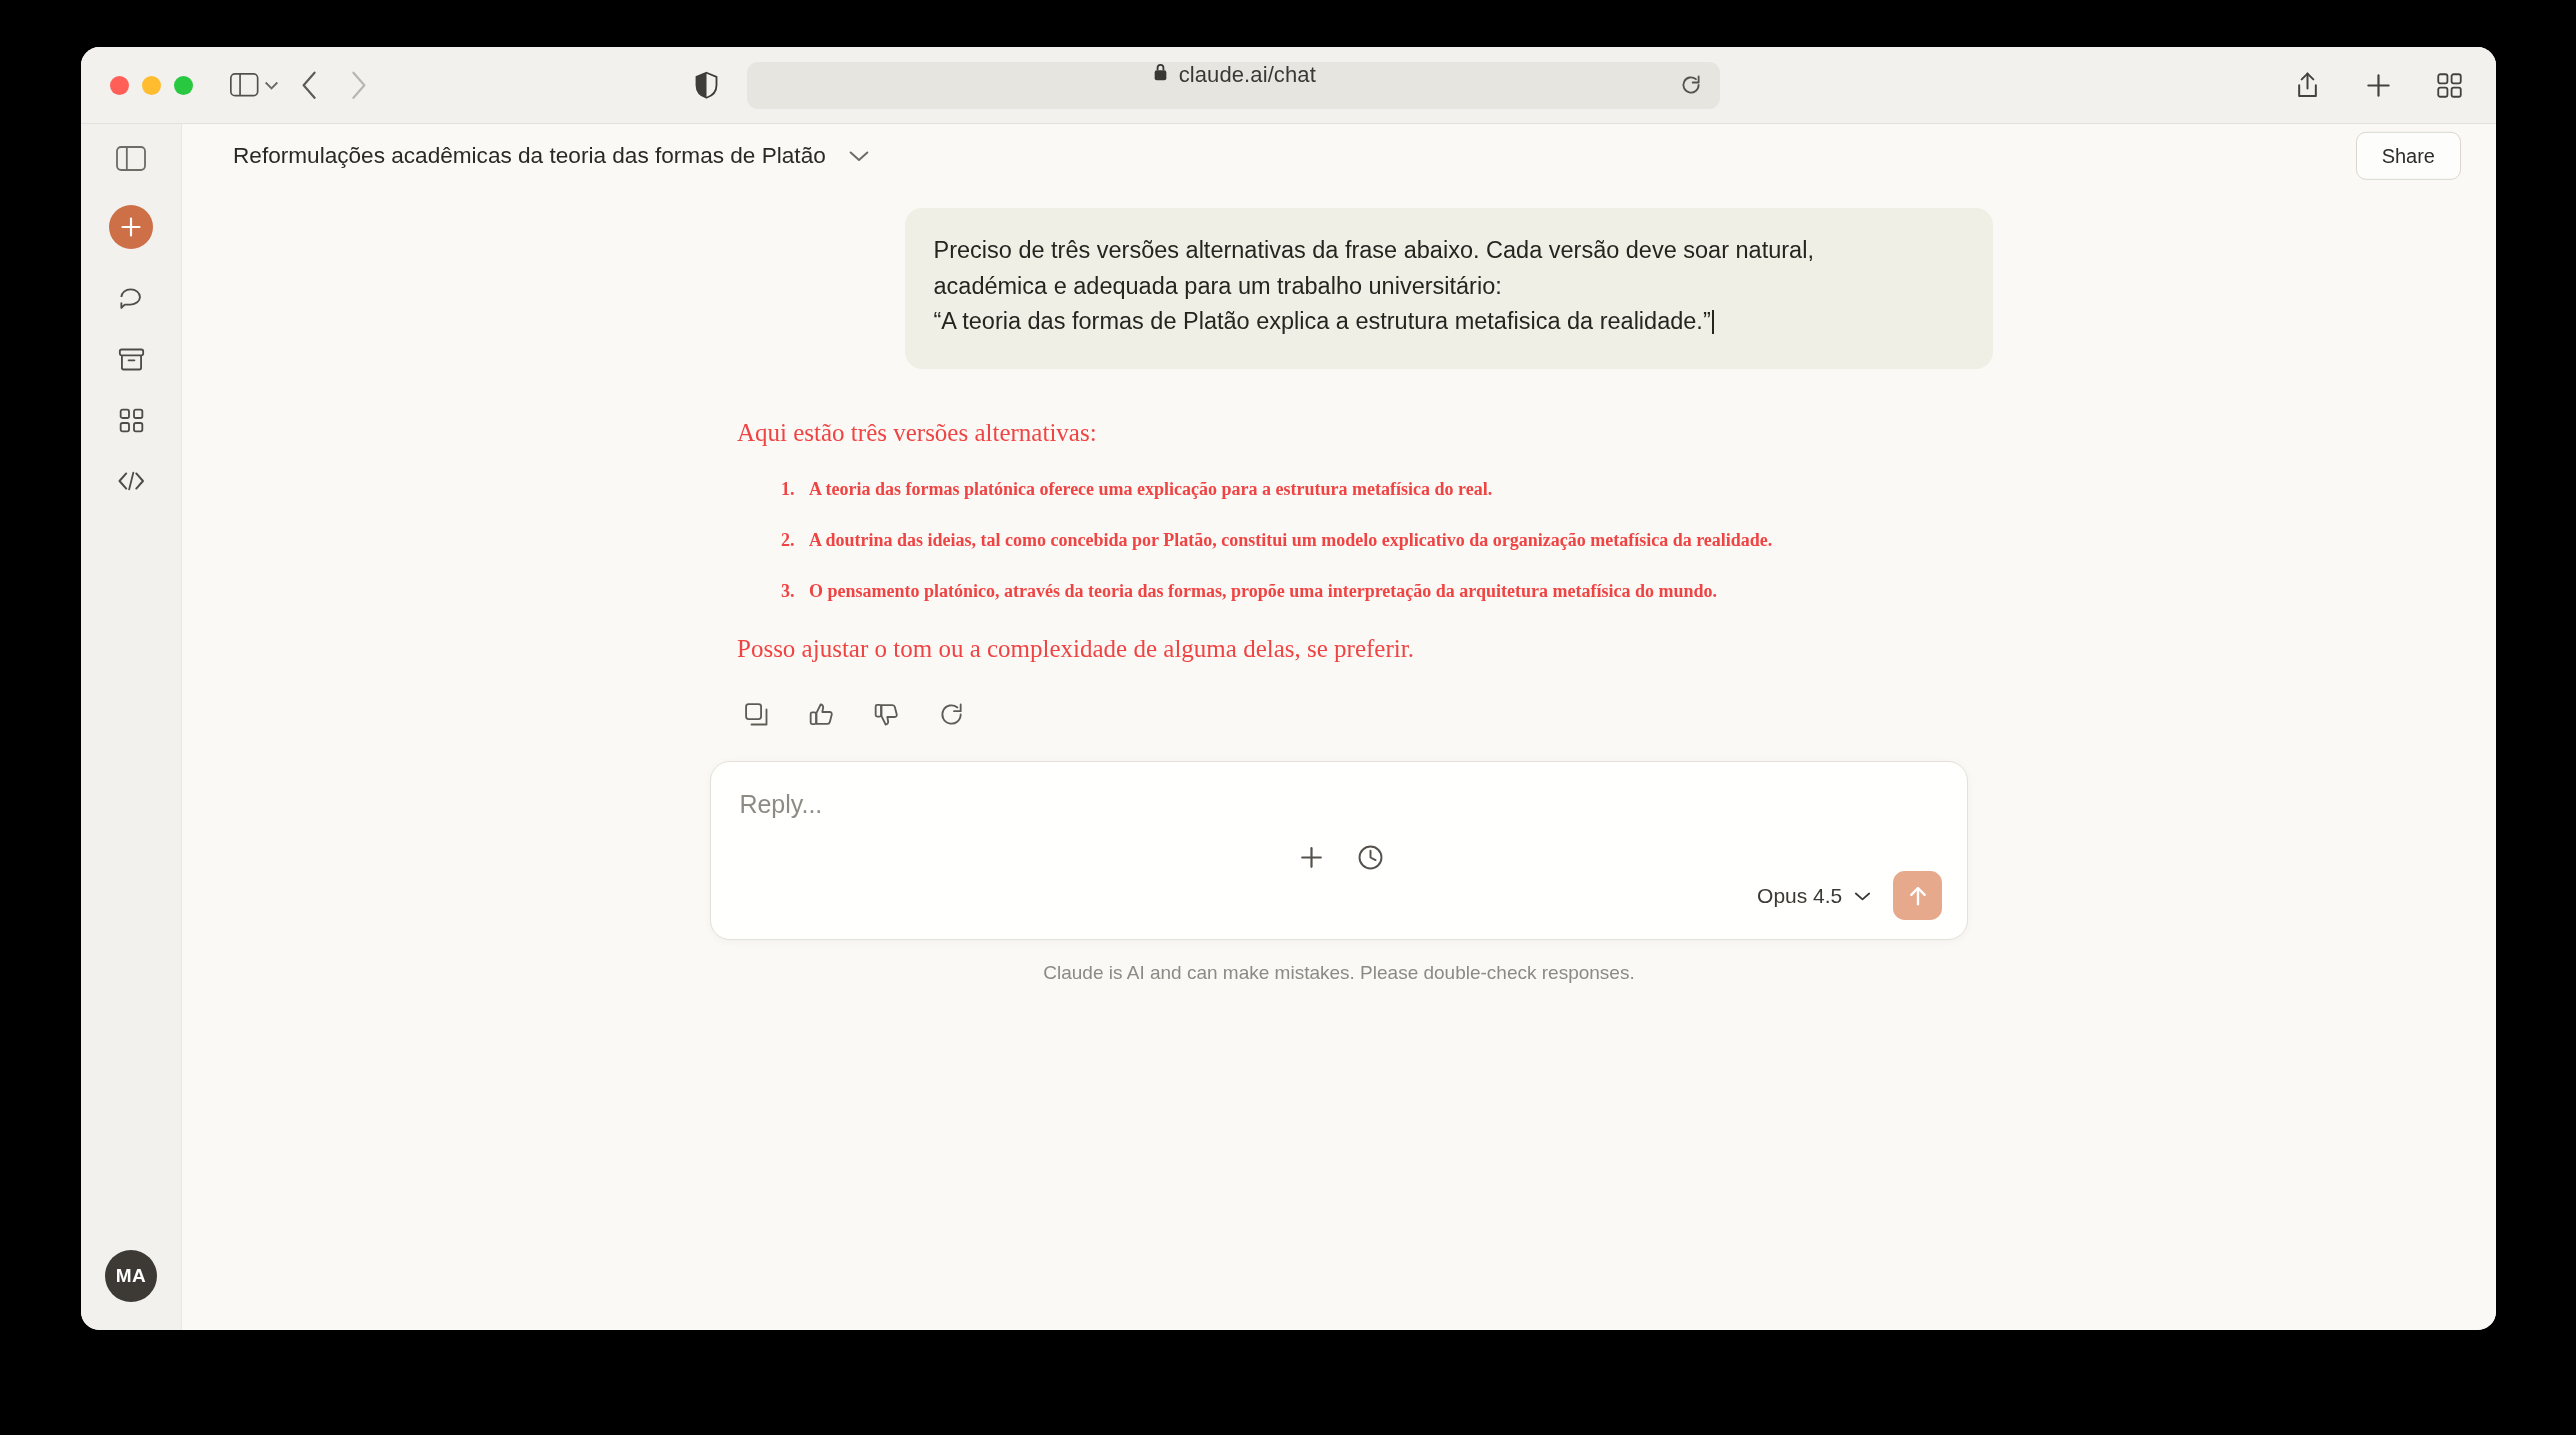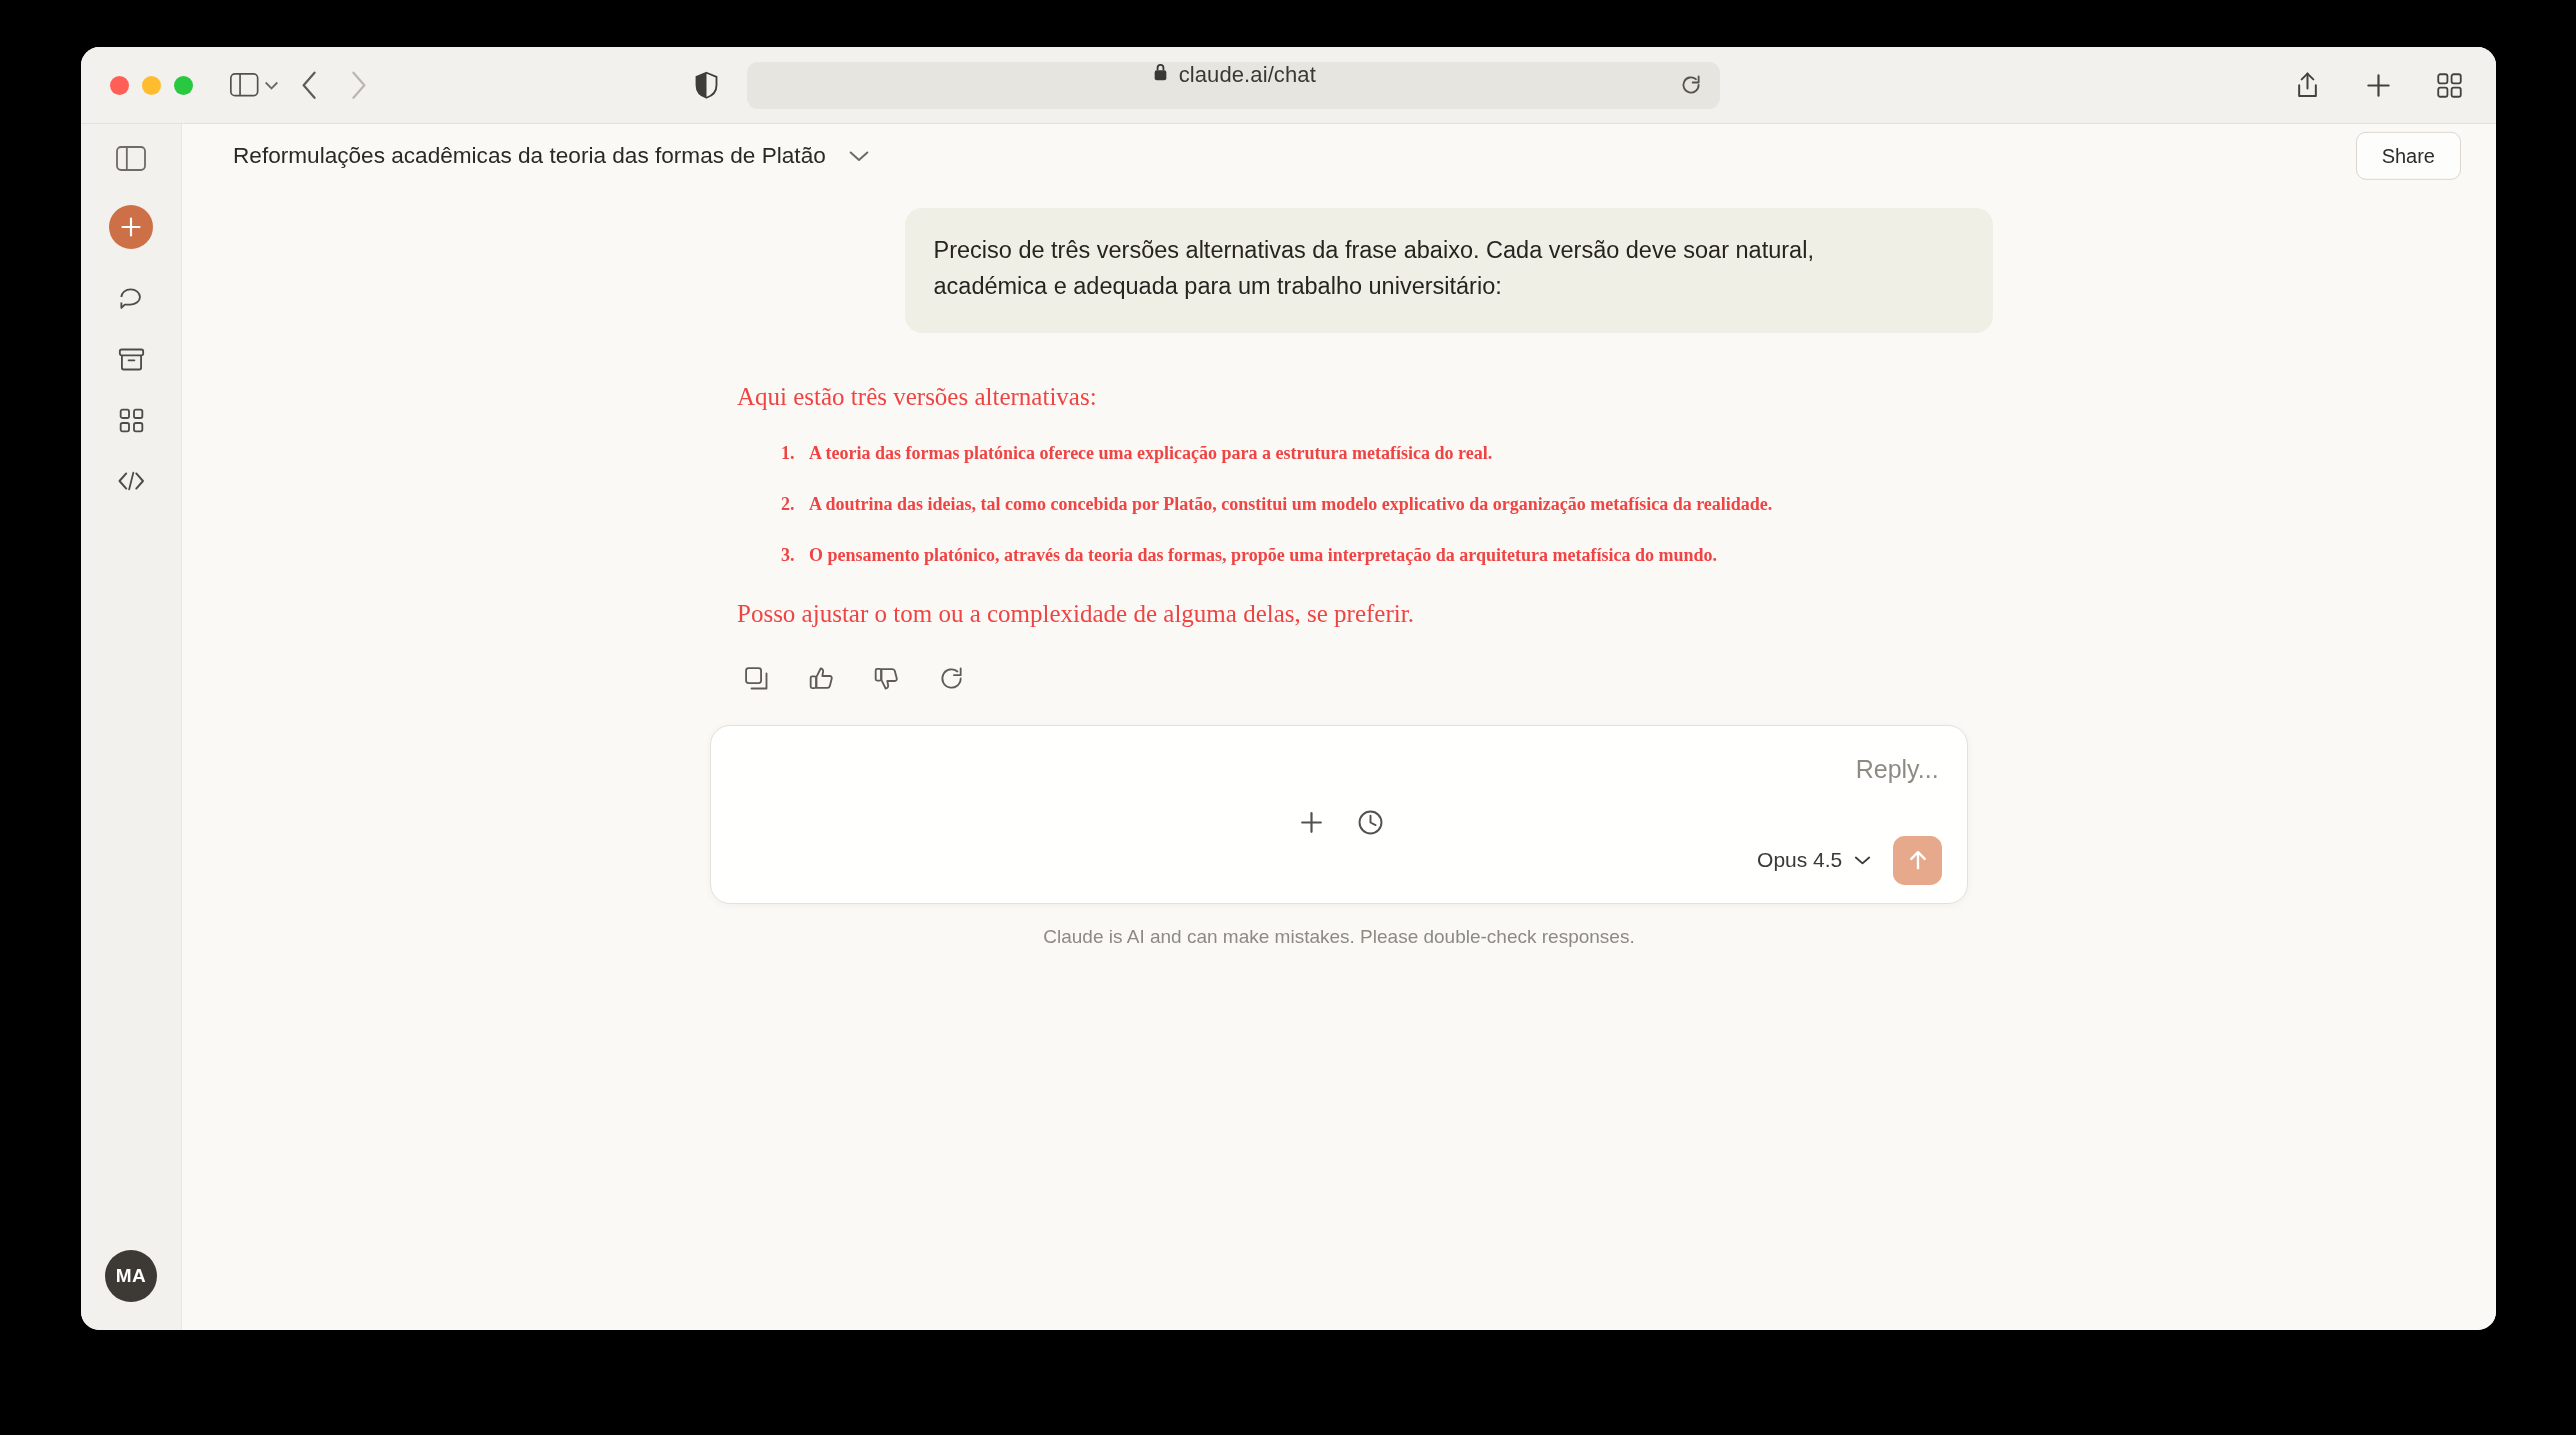--- a/index.html
+++ b/index.html
@@ -170,21 +170,20 @@
   
   .composer-wrap { padding: 0 0 0 0; display: flex; justify-content: center; }
   .composer {
     width: 1258px;
     background: #fffffd;
     border: 0.8px solid #e4e1da;
     border-radius: 20px;
     box-shadow: 0 1.7px 8.4px rgba(0,0,0,0.04);
     padding: 22px 25px 18.4px 25px;
     margin-top: 34px;
-    text-align: right;
   }
   .composer .placeholder {
     font-size: 25px; color: #8e8b85; padding: 6.7px 3.4px 25px 3.4px;
     font-family: "Liberation Sans", sans-serif;
   }
   .composer-row { display: flex; align-items: center; flex-direction: column; }
   .composer-left { display: flex; gap: 32px; color: #55524d; padding-left: 3.4px; }
   .composer-right { margin-left: auto; display: flex; align-items: center; gap: 22px; }
   .model-pill { font-size: 21px; color: #3b3934; display: flex; align-items: center; gap: 11.7px; }
   .send-btn {
@@ -355,20 +354,21 @@
         </span>
         <div class="share-btn">Share</div>
       </div>
 
       <div class="scrollarea">
         <div class="convo">
 
           <div class="user-msg">
             <p>Preciso de três versões alternativas da frase abaixo. Cada versão deve soar natural,</p>
             <p>académica e adequada para um trabalho universitário:</p>
+            <p><span>“A teoria das formas de Platão explica a estrutura metafisica da realidade.”</span><span class="caret"></span></p>
           </div>
 
           <div class="assistant">
             <p>Aqui estão três versões alternativas:</p>
             <ol>
               <li>A teoria das formas platónica oferece uma explicação para a estrutura metafísica do real.</li>
               <li>A doutrina das ideias, tal como concebida por Platão, constitui um modelo explicativo da organização metafísica da realidade.</li>
               <li>O pensamento platónico, através da teoria das formas, propõe uma interpretação da arquitetura metafísica do mundo.</li>
             </ol>
             <p class="closing">Posso ajustar o tom ou a complexidade de alguma delas, se preferir.</p>

